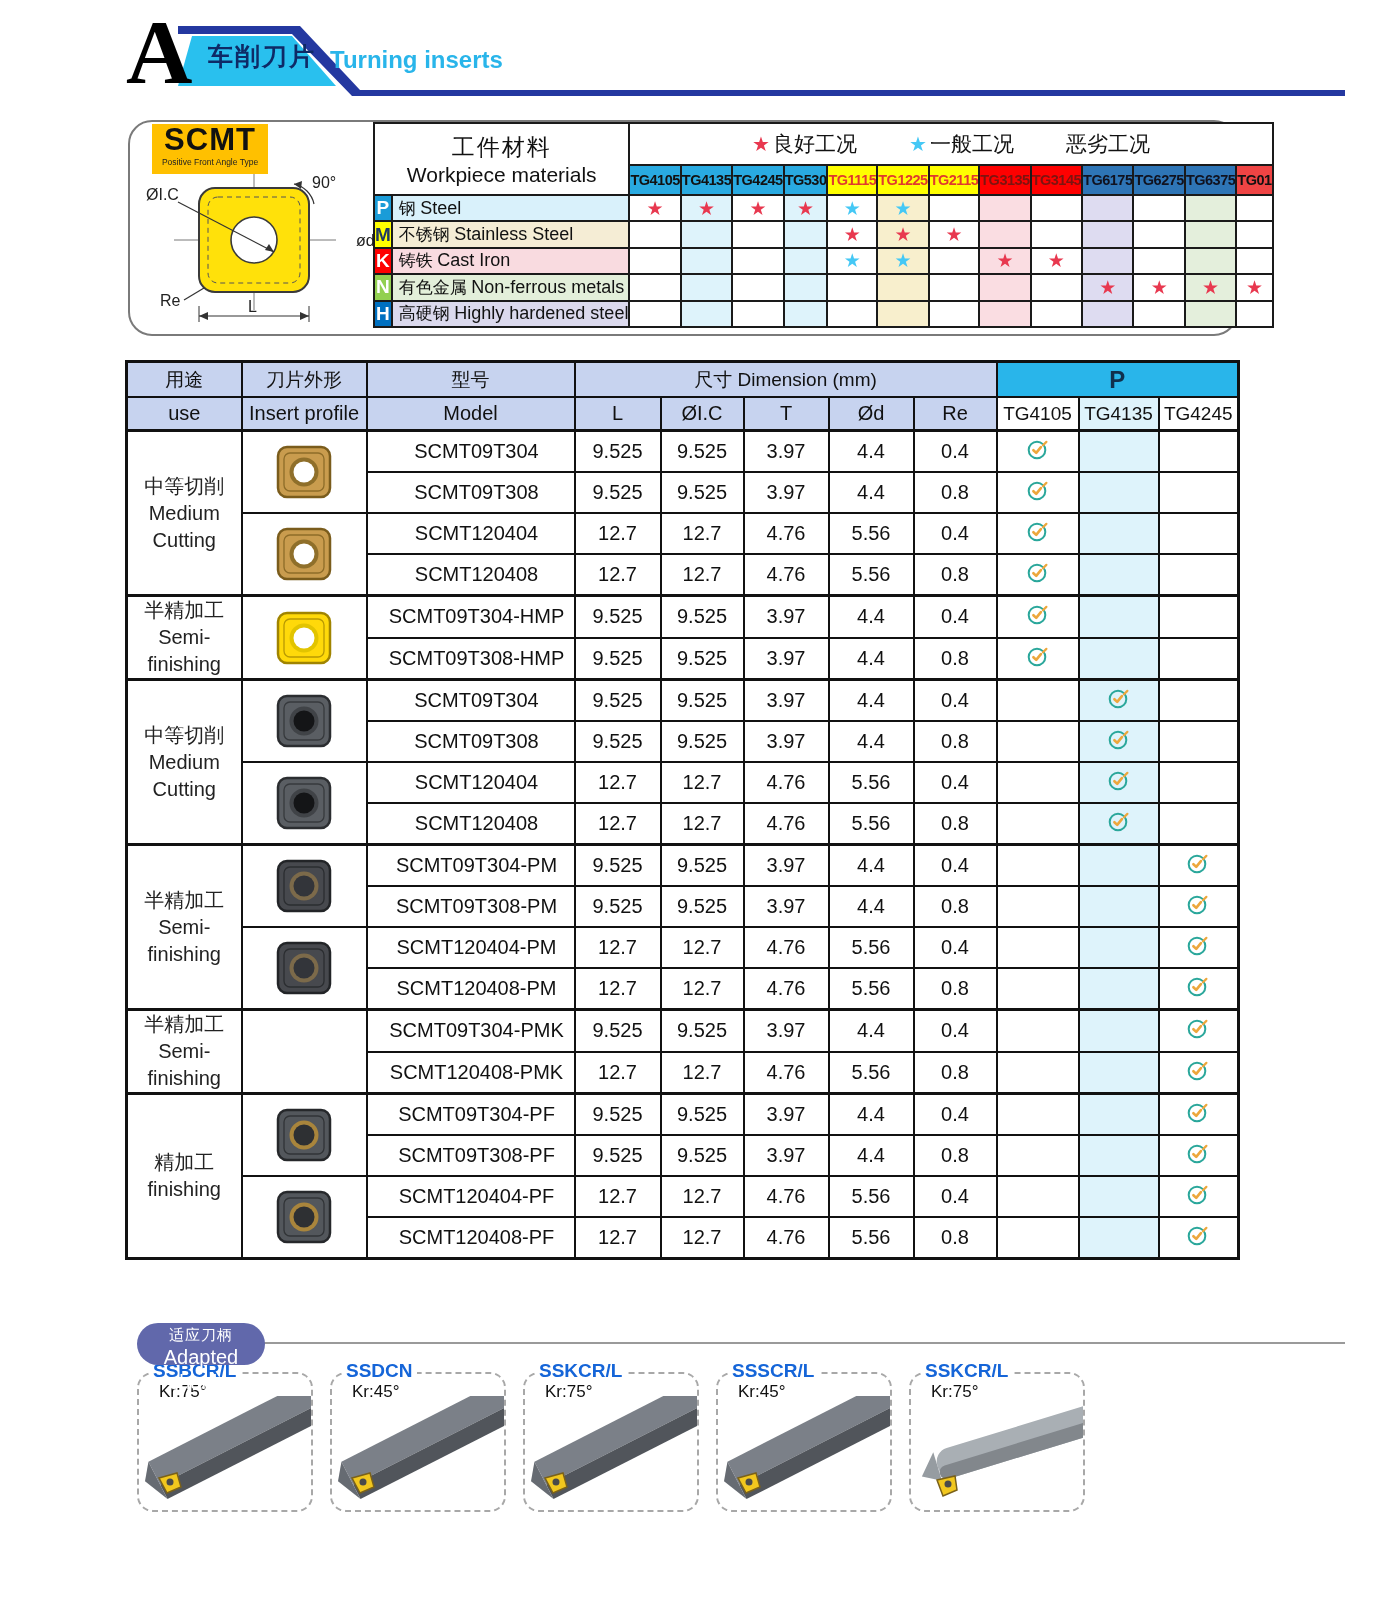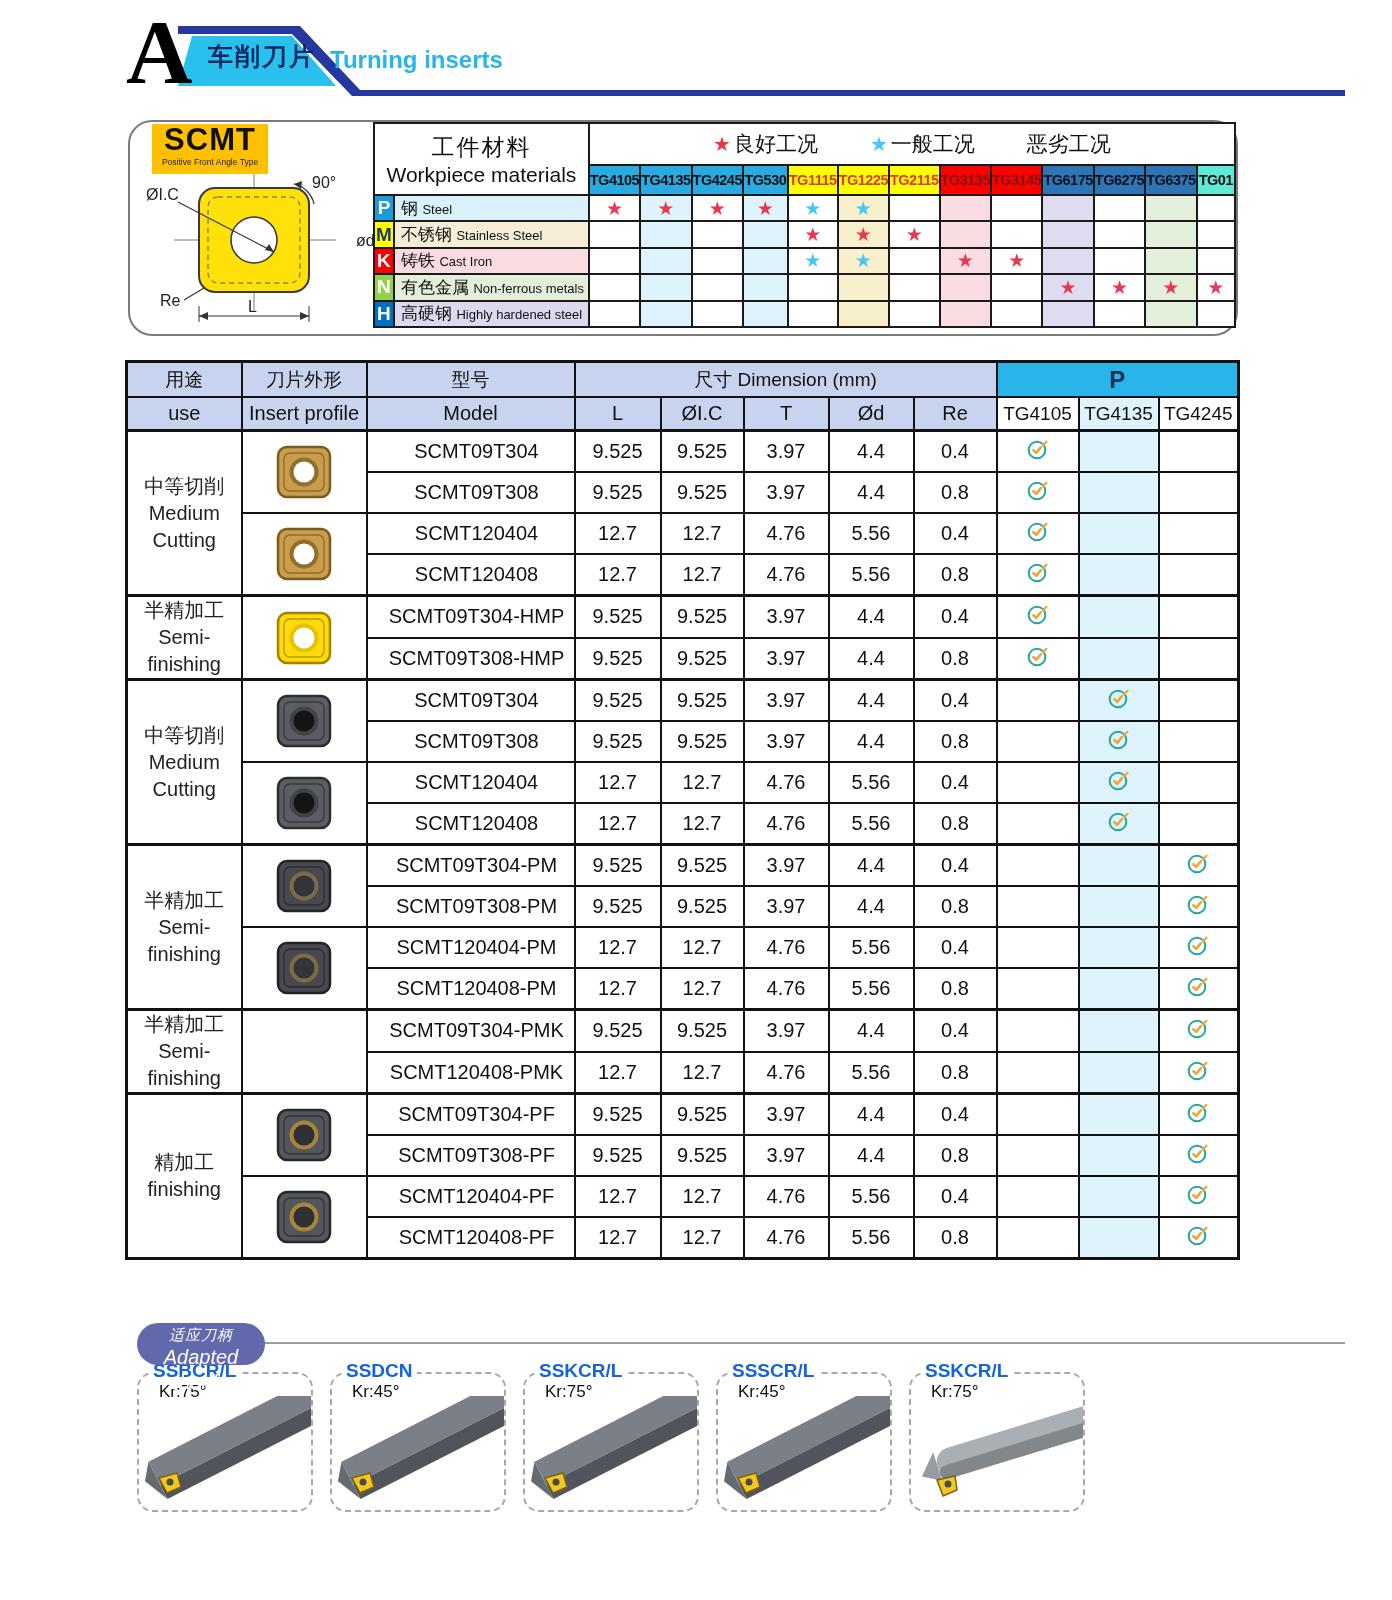--- a/index.html
+++ b/index.html
@@ -29,21 +29,21 @@
   .mat-table td{border:2px solid #1a1a1a;padding:0;text-align:center;vertical-align:middle;overflow:hidden;}
   .mat-title{width:238px;background:#fff;}
   .mat-title .mt-cn{font-size:23px;letter-spacing:2px;}
   .mat-title .mt-en{font-size:21px;}
   .mat-legend{height:40px;background:#fff;font-size:21px;margin-top:41px;}
   .mat-legend .leg{margin:0 26px;white-space:nowrap;}
   .gcode{height:28px;font-size:14.5px;font-weight:700;letter-spacing:-0.5px;}
   .badge{width:30px;font-size:19px;font-weight:700;}
   .mname{width:208px;text-align:left !important;padding-left:6px !important;white-space:nowrap;}
   .mname .mn-cn{font-size:17px;}
-  .mname .mn-en{font-size:13px;}
+  .mname .mn-en{font-size:18px;}
   .mat-table tr.mrow td{height:24.4px;}
   .star{font-size:18px;line-height:1;}
   .star.red{color:#e8384f;}
   .star.cyan{color:#45c8f5;}
   .mat-legend .star{font-size:20px;margin-right:3px;}
   .scell{font-size:0;}
   .scell .star{font-size:19px;}
   
   .main-table{position:absolute;left:125px;top:360px;border-collapse:collapse;table-layout:fixed;}
   .main-table th,.main-table td{border:2px solid #111;padding:0;vertical-align:middle;}
@@ -55,21 +55,21 @@
   .h2.gh{background:#ffffff;font-size:19px;}
   .tintcol{background:#def3fb !important;}
   .main-table tbody td{height:39px;text-align:center;font-size:20px;}
   td.use{font-size:17px;line-height:1.35;color:#222;}
   td.model{text-align:center;padding-left:12px !important;font-size:21px;}
   td.profile{background:#fff;}
   td.profile svg{display:block;margin:2px auto;}
   tr.group-top td{border-top:3px solid #111;}
   
   .shank-pill{position:absolute;left:137px;top:1323px;width:128px;height:42px;background:#6168ab;
-    border-radius:21px;color:#fff;text-align:center;line-height:1.25;padding-top:3px;box-sizing:border-box;z-index:2;font-style:italic;}
+    border-radius:21px;color:#fff;text-align:center;line-height:1.25;padding-top:3px;box-sizing:border-box;z-index:2;}
   .shank-pill .p1{font-size:15px;letter-spacing:1px;}
   .shank-pill .p2{font-size:20px;}
   .shank-rule{position:absolute;left:250px;top:1342px;width:1095px;height:0;border-top:2px solid #9a9a9a;}
   .cards{position:absolute;left:137px;top:1372px;display:flex;gap:17px;}
   .card{width:176px;height:140px;border:2px dashed #a8a8a8;border-radius:16px;position:relative;box-sizing:border-box;}
   .card .cname{position:absolute;left:10px;top:-14px;background:#fff;padding:0 4px;color:#1565d8;font-weight:700;font-size:19px;white-space:nowrap;}
   .card .ckr{position:absolute;left:20px;top:8px;font-size:17px;color:#111;}
   .card svg{position:absolute;left:0;top:22px;}
 </style>
 </head>
@@ -156,21 +156,21 @@
           <td class="gcode" style="background:#29aae1;color:#111111;width:48px">TG4245</td>
           <td class="gcode" style="background:#29aae1;color:#111111;width:48px">TG530</td>
           <td class="gcode" style="background:#ffff00;color:#e0392e;width:48px">TG1115</td>
           <td class="gcode" style="background:#ffff00;color:#e0392e;width:48px">TG1225</td>
           <td class="gcode" style="background:#ffff00;color:#e0392e;width:48px">TG2115</td>
           <td class="gcode" style="background:#fe0000;color:#7c1410;width:48px">TG3135</td>
           <td class="gcode" style="background:#fe0000;color:#7c1410;width:48px">TG3145</td>
           <td class="gcode" style="background:#2e75b6;color:#10121f;width:48px">TG6175</td>
           <td class="gcode" style="background:#2e75b6;color:#10121f;width:48px">TG6275</td>
           <td class="gcode" style="background:#2e75b6;color:#10121f;width:48px">TG6375</td>
-          <td class="gcode" style="background:#5eead4;color:#111111;width:48px">TG01</td>
+          <td class="gcode" style="background:#ef4444;color:#111111;width:48px">TG01</td>
         </tr>
         <tr class="mrow">
           <td class="badge" style="background:#1a9cd8;color:#ffffff">P</td>
           <td class="mname" style="background:#d9f1fb"><span class="mn-cn">钢</span> <span class="mn-en">Steel</span></td>
           <td class="scell" style="background:#ffffff"><span class="star red">★</span></td>
           <td class="scell" style="background:#def3fb"><span class="star red">★</span></td>
           <td class="scell" style="background:#ffffff"><span class="star red">★</span></td>
           <td class="scell" style="background:#def3fb"><span class="star red">★</span></td>
           <td class="scell" style="background:#ffffff"><span class="star cyan">★</span></td>
           <td class="scell" style="background:#f8efcd"><span class="star cyan">★</span></td>

